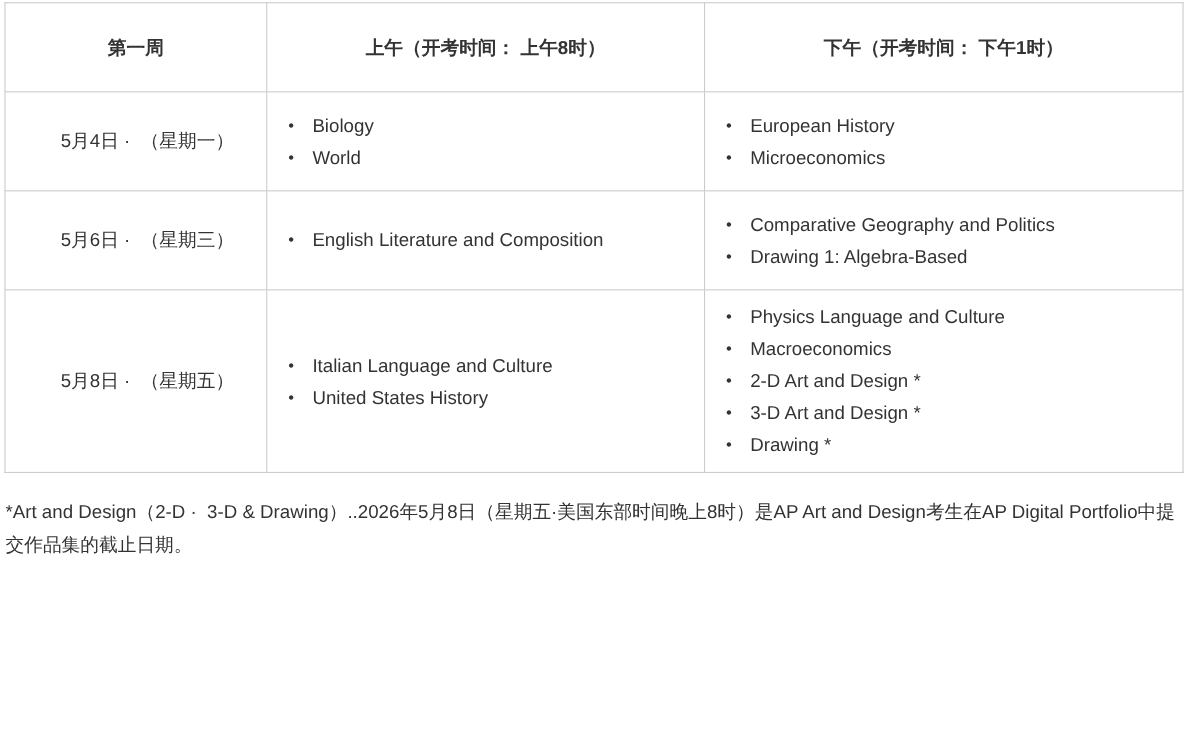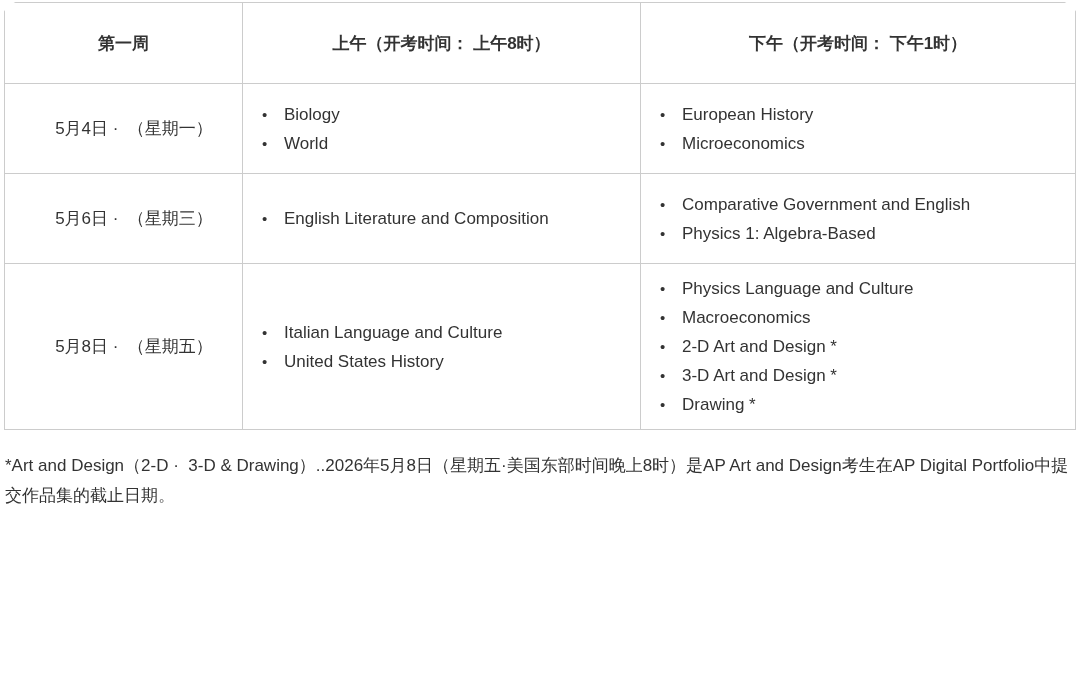--- a/index.html
+++ b/index.html
@@ -8,21 +8,20 @@
     padding: 0;
     background: #ffffff;
     font-family: "Liberation Sans", "DejaVu Sans", sans-serif;
     color: #333333;
   }
   .page {
     width: 1080px;
     height: 678px;
     padding: 2px 4px 0 4px;
     overflow: hidden;
-    border-radius: 25px;
   }
   table.schedule {
     border-collapse: collapse;
     width: 1071px;
     table-layout: fixed;
   }
   table.schedule th,
   table.schedule td {
     border: 1px solid #cccccc;
     vertical-align: middle;
@@ -108,22 +107,22 @@
         </tr>
         <tr>
           <td class="date-cell">5月6日 ·  （星期三）</td>
           <td class="exam-cell">
             <ul class="exam-list">
               <li>English Literature and Composition</li>
             </ul>
           </td>
           <td class="exam-cell">
             <ul class="exam-list">
-              <li>Comparative Government and English</li>
-              <li>Physics 1: Algebra-Based</li>
+              <li>Comparative Geography and Politics</li>
+              <li>Drawing 1: Algebra-Based</li>
             </ul>
           </td>
         </tr>
         <tr>
           <td class="date-cell">5月8日 ·  （星期五）</td>
           <td class="exam-cell">
             <ul class="exam-list">
               <li>Italian Language and Culture</li>
               <li>United States History</li>
             </ul>

